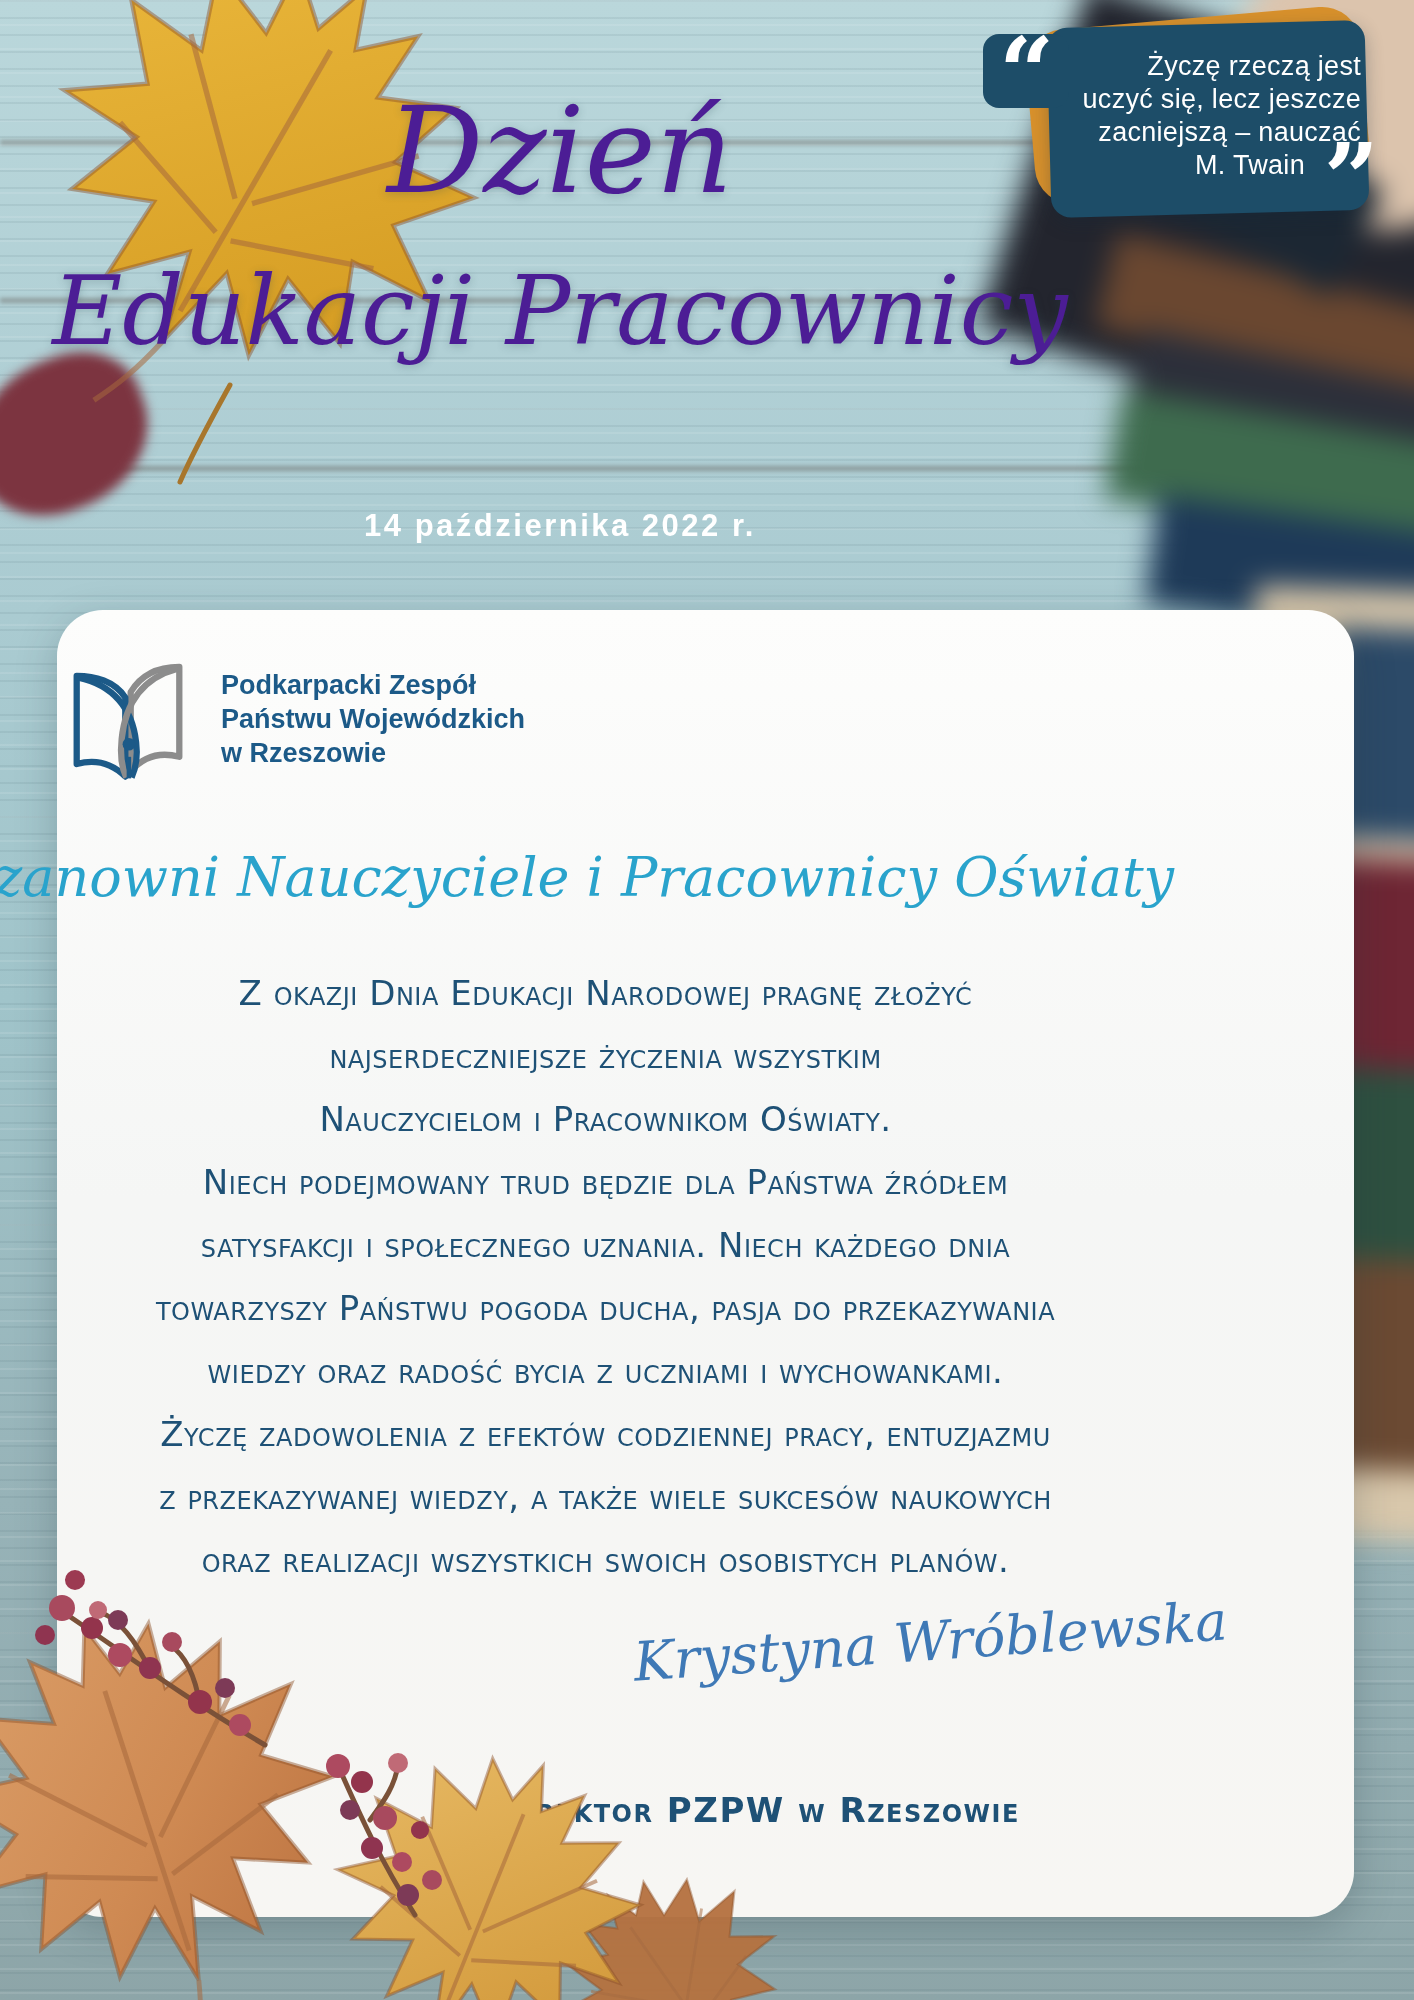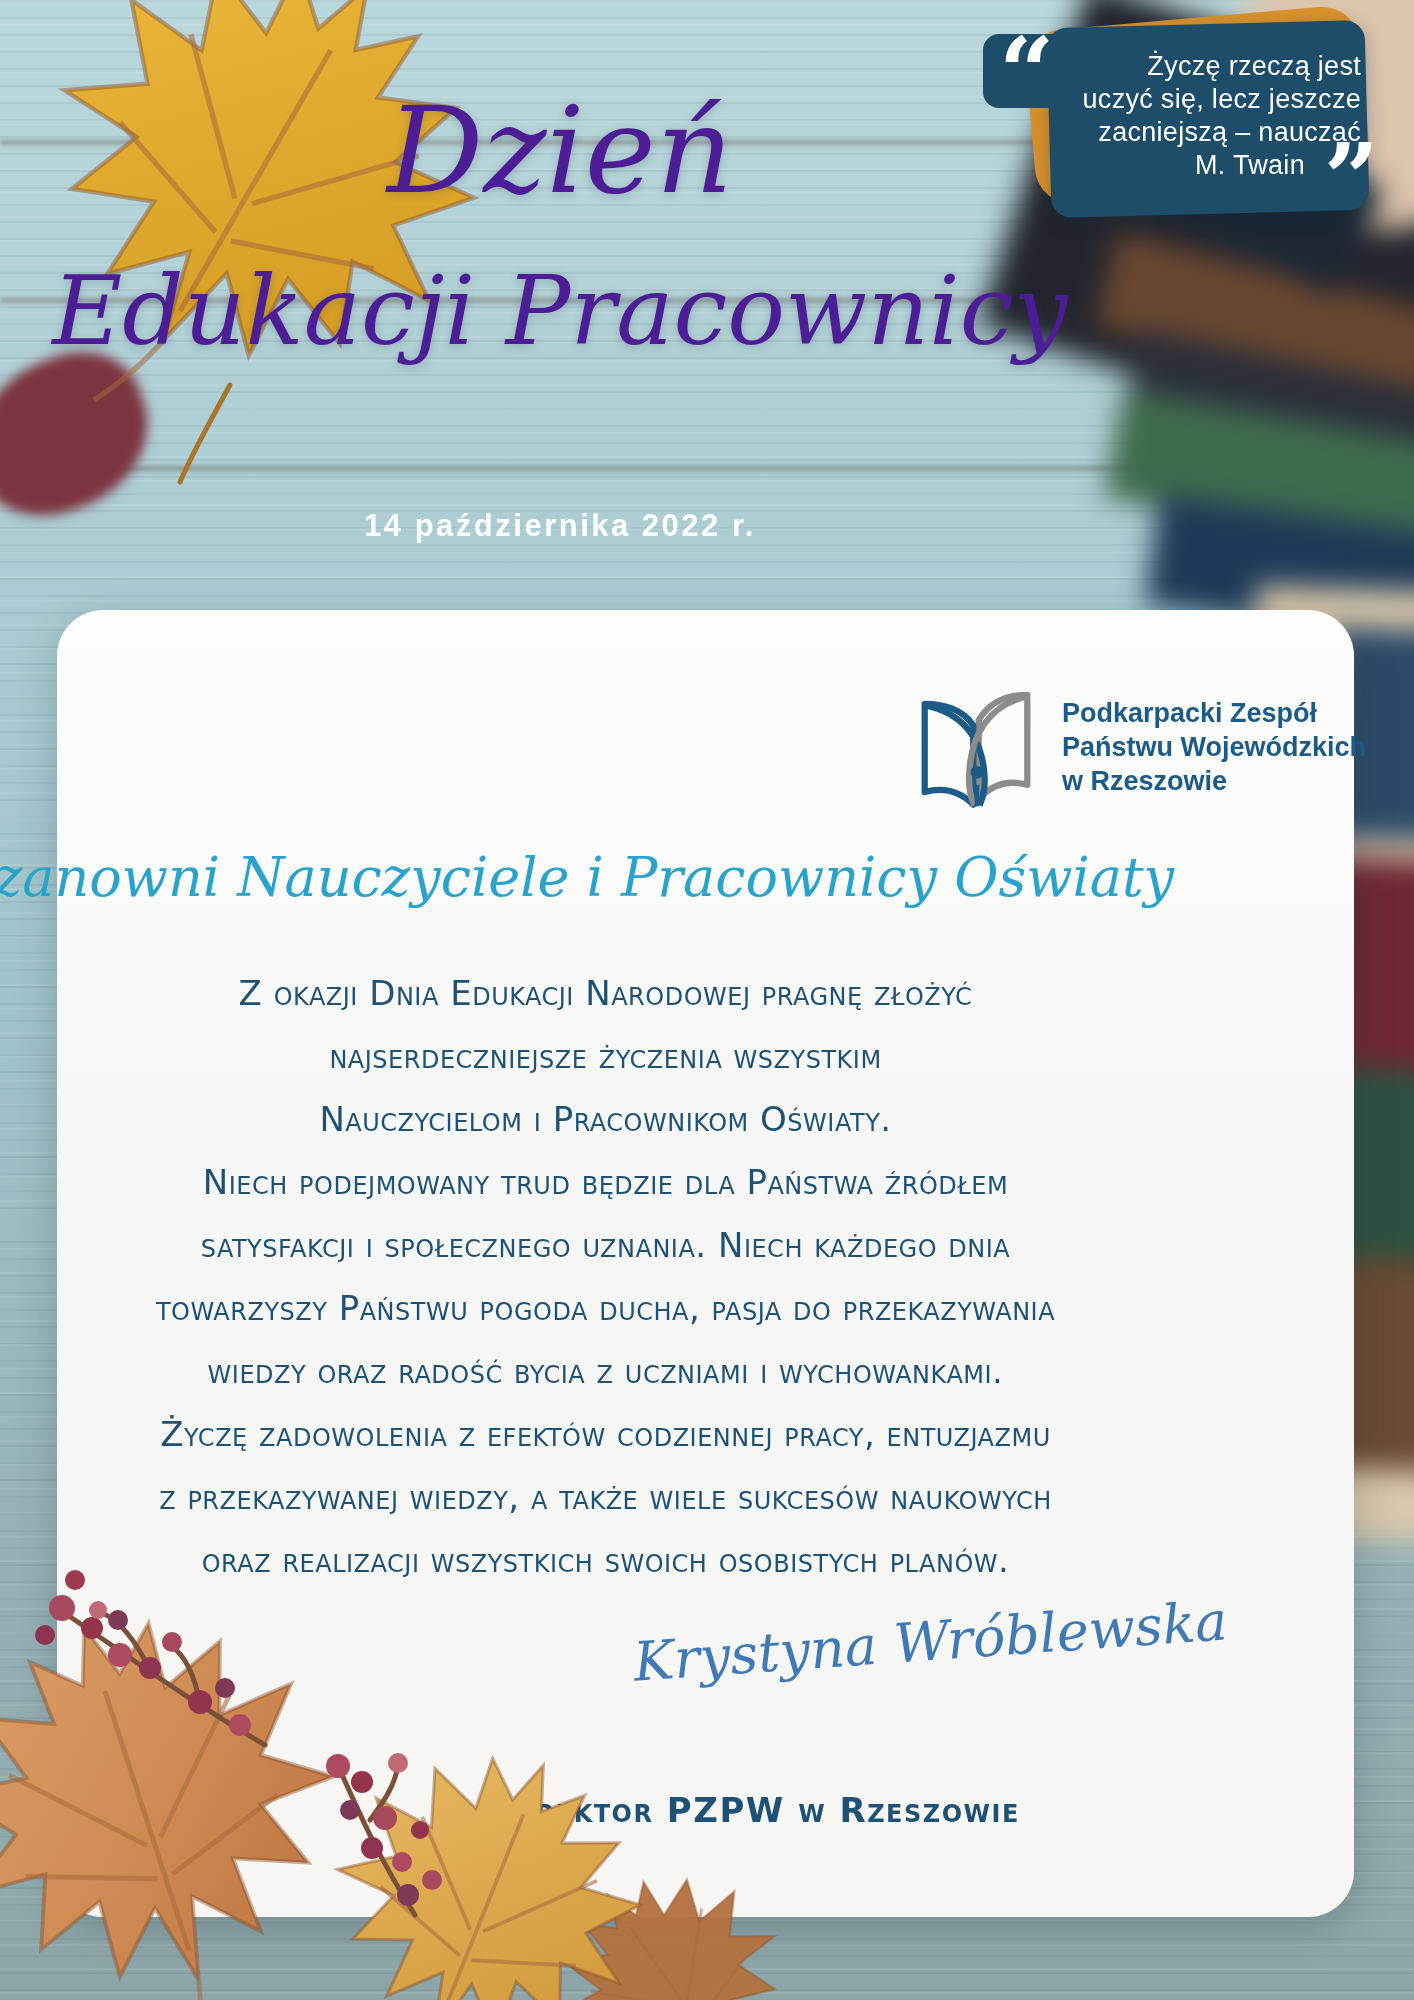--- a/index.html
+++ b/index.html
@@ -50,22 +50,22 @@
           font-family:"DejaVu Serif",serif;font-style:italic;text-shadow:0 2px 8px rgba(40,70,80,.25)}
   .t1{font-size:120px;line-height:130px}
   .t2{font-size:96px;line-height:110px;margin-top:40px}
   .date{position:absolute;left:0;top:508px;width:1120px;text-align:center;color:#fff;z-index:2;
         font-weight:bold;font-size:31px;letter-spacing:2.5px}
 
   
   .card{position:absolute;left:57px;top:610px;width:1297px;height:1307px;z-index:4;
         background:linear-gradient(180deg,#fdfdfc,#f5f6f5 45%,#f7f6f3);
         border-radius:46px;box-shadow:0 12px 40px rgba(30,50,60,.25)}
-  .logo{position:absolute;top:74px;left:0;width:100%;display:flex;justify-content:flex-end;
-        align-items:center;gap:27px;transform:translateX(12px)}
+  .logo{position:absolute;top:46px;left:0;width:100%;display:flex;justify-content:flex-start;
+        align-items:center;gap:34px;transform:translateX(12px)}
   .logo-icon{width:118px;height:126px}
   .logo-text{color:#1c5a88;font-weight:bold;font-size:27px;line-height:34px;text-align:left}
   .salut{position:absolute;top:236px;left:0;width:100%;text-align:center;transform:translateX(-140px);
          font-family:"DejaVu Serif",serif;font-style:italic;font-size:54px;color:#29a3cc}
   .lbody{position:absolute;top:352px;left:0;width:100%;transform:translateX(-100px);text-align:center;
          font-family:"DejaVu Sans",sans-serif;font-variant:small-caps;font-size:34px;line-height:63px;
          color:#1e5176;letter-spacing:.5px}
   .sig{position:absolute;top:1000px;left:0;width:100%;text-align:center;
        transform:translateX(225px) rotate(-4deg);
        font-family:"DejaVu Serif",serif;font-style:italic;font-size:54px;color:#3f79b6}

